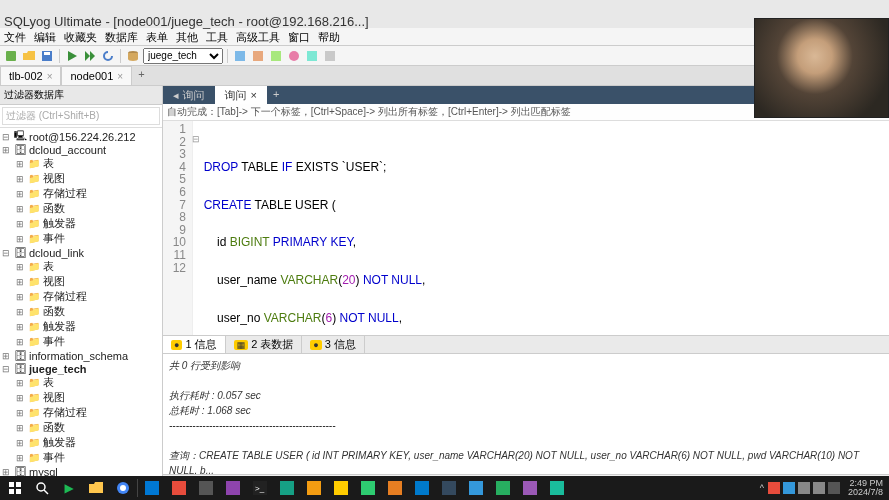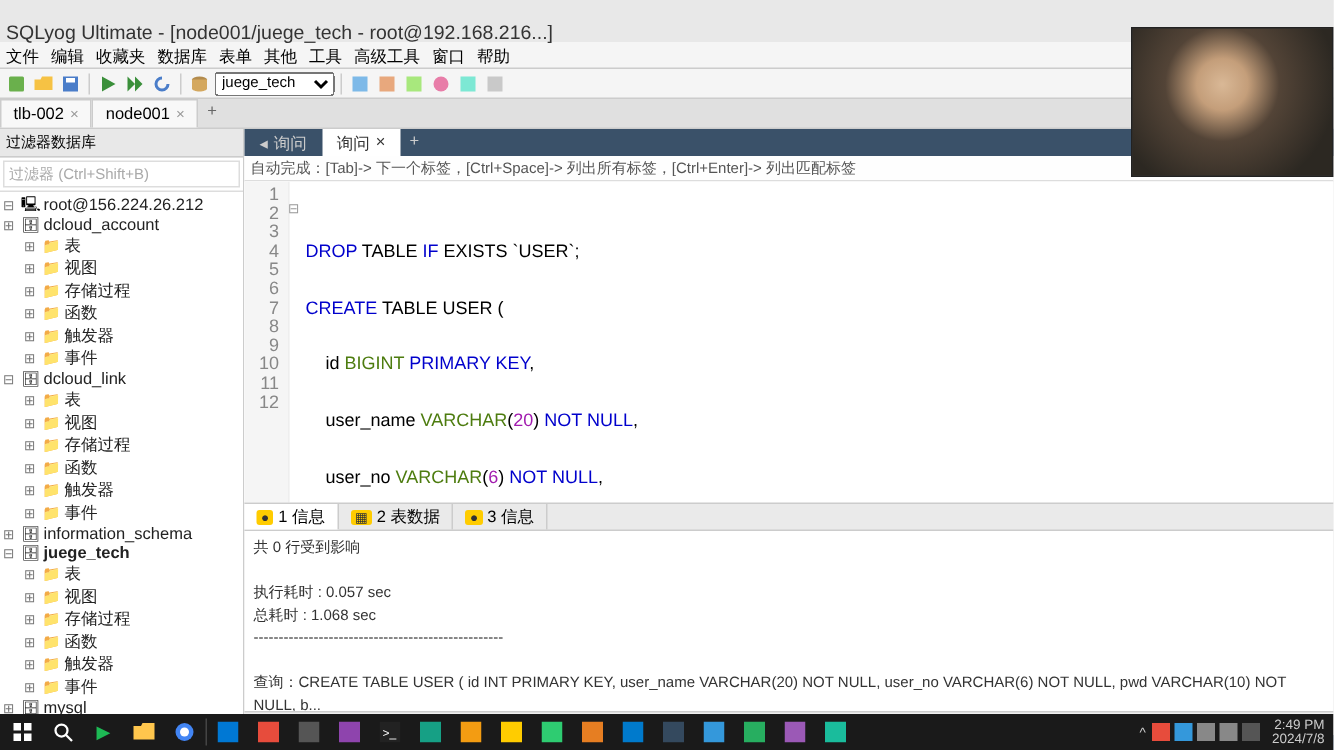--- a/index.html
+++ b/index.html
@@ -40,21 +40,21 @@
 .kw { color: #0000cc; text-transform: uppercase; }
 .ident { color: #000; }
 .type { color: #4d7c0f; }
 .num { color: #a21caf; }
 .fold { position: absolute; left: -1px; top: 14px; color: #999; font-size: 9px; }
 .output { height: 155px; border-top: 1px solid #ccc; display: flex; flex-direction: column; }
 .otabs { height: 18px; background: #eaeaea; border-bottom: 1px solid #ccc; display: flex; font-size: 11px; }
 .otab { padding: 2px 8px; display: flex; align-items: center; gap: 3px; border-right: 1px solid #ccc; }
 .otab.active { background: #fff; }
 .onum { background: #ffcc00; color: #333; border-radius: 2px; padding: 0 3px; font-size: 9px; }
-.obody { flex: 1; font-family: Consolas, monospace; font-size: 10px; padding: 4px 6px; color: #333; line-height: 1.5; overflow: hidden; }
+.obody { flex: 1; font-family: Consolas, monospace; font-size: 10px; padding: 4px 6px; color: #333; line-height: 1.5; overflow: hidden; font-style: italic; }
 .obottom { height: 16px; background: #f0f0f0; border-top: 1px solid #ccc; display: flex; font-size: 10px; }
 .obottom span { padding: 1px 6px; }
 .statusbar { height: 16px; background: #4a6a8a; color: #fff; font-size: 10px; display: flex; align-items: center; padding: 0 6px; }
 .sb-sec { padding: 0 12px; }
 .reg { color: #ffd966; cursor: pointer; }
 .taskbar { position: absolute; bottom: 0; left: 0; right: 0; height: 24px; background: #1a1a1a; display: flex; align-items: center; padding: 0 2px; gap: 1px; }
 .tb-item { width: 26px; height: 22px; display: flex; align-items: center; justify-content: center; color: #fff; font-size: 12px; }
 .tb-sep { width:1px; height:18px; background:#444; }
 .tray { margin-left: auto; display: flex; align-items: center; gap: 4px; color: #ccc; font-size: 9px; }
 .tray-icons { display: flex; gap: 3px; }

